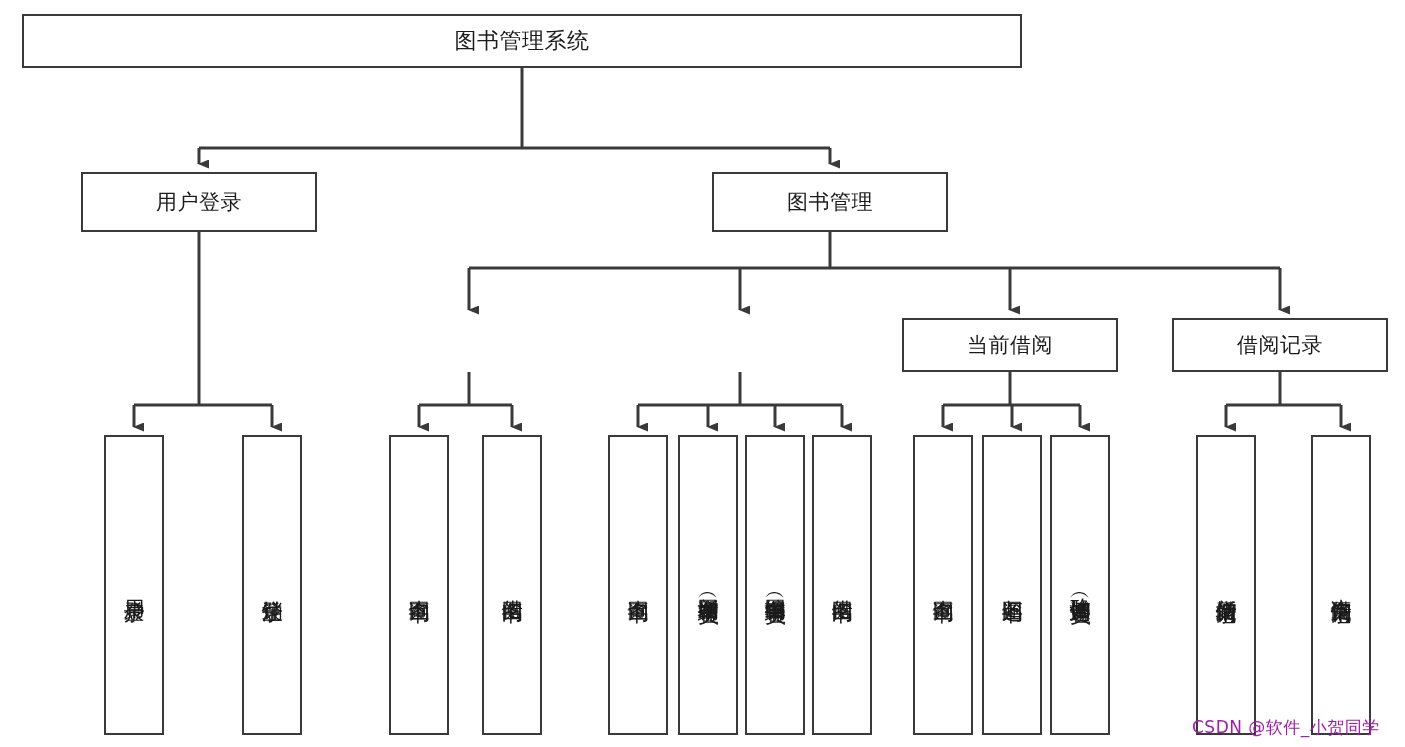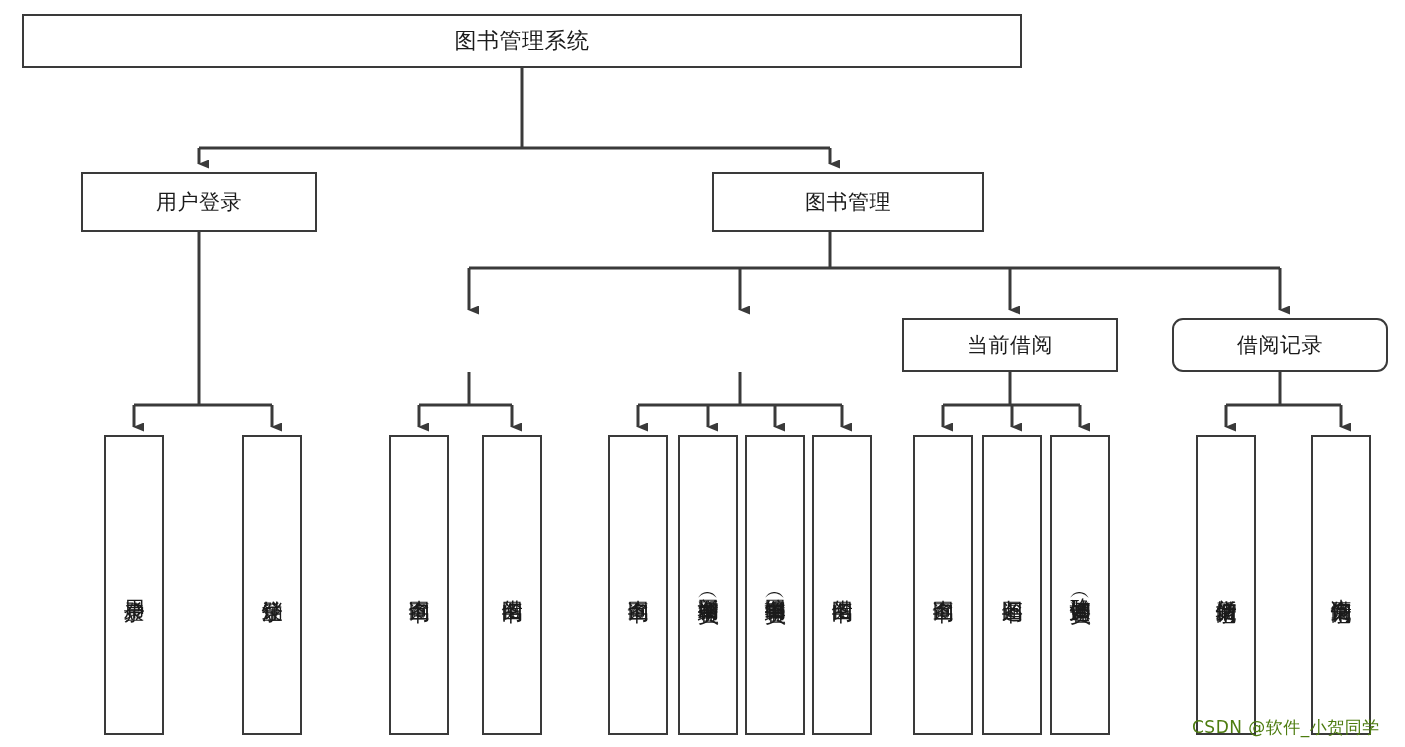--- a/index.html
+++ b/index.html
@@ -62,21 +62,21 @@
     line-height: 1.08;
     letter-spacing: 1px;
     white-space: nowrap;
   }
   
   #watermark {
     position: absolute;
     left: 1192px;
     top: 716px;
     font-size: 17px;
-    color: #4d7c0f;
+    color: #a21caf;
     white-space: nowrap;
     letter-spacing: 0.5px;
     font-family: "DejaVu Sans", "Liberation Sans", sans-serif;
   }
 </style>
 </head>
 <body>
 
 <div id="diagram">
 
@@ -135,28 +135,28 @@
     </g>
   </svg>
 
   <div class="node root horiz" style="left:22px; top:14px; width:1000px; height:54px;">
     <span class="label">图书管理系统</span>
   </div>
 
   <div class="node horiz" style="left:81px; top:172px; width:236px; height:60px;">
     <span class="label">用户登录</span>
   </div>
-  <div class="node horiz" style="left:712px; top:172px; width:272px; height:60px;">
+  <div class="node horiz" style="left:712px; top:172px; width:236px; height:60px;">
     <span class="label">图书管理</span>
   </div>
 
   <div class="node horiz" style="left:902px; top:318px; width:216px; height:54px;">
     <span class="label">当前借阅</span>
   </div>
-  <div class="node horiz" style="left:1172px; top:318px; width:216px; height:54px;border-radius:11px;">
+  <div class="node horiz" style="left:1172px; top:318px; width:216px; height:54px;">
     <span class="label">借阅记录</span>
   </div>
 
   <div class="node vert" style="left:104px; top:435px; width:60px; height:300px;">
     <span class="label">用户登录</span>
   </div>
   <div class="node vert" style="left:242px; top:435px; width:60px; height:300px;">
     <span class="label">注销登录</span>
   </div>
   <div class="node vert" style="left:389px; top:435px; width:60px; height:300px;">

